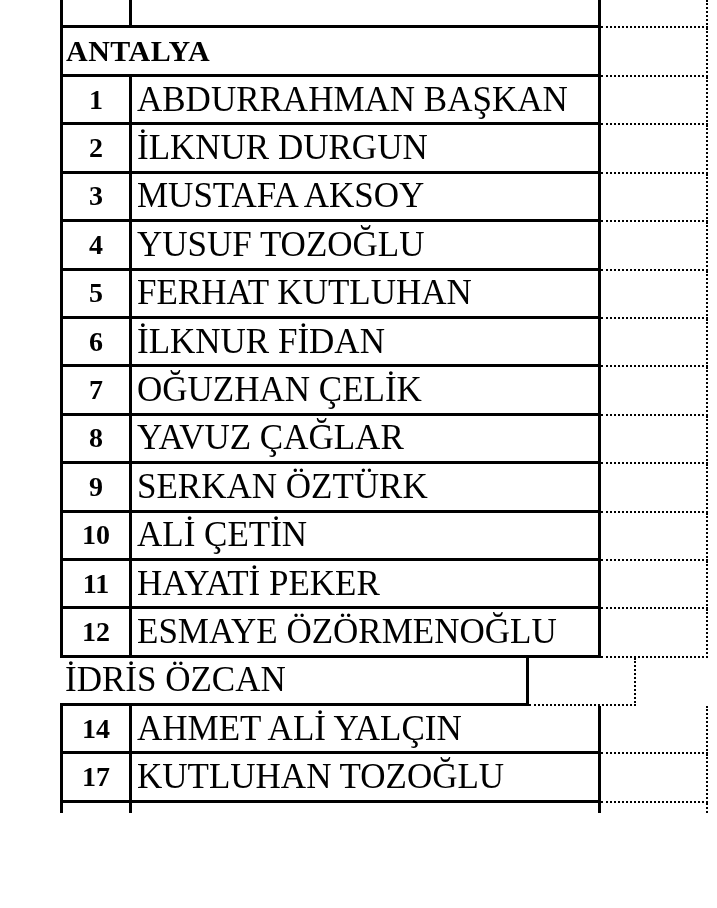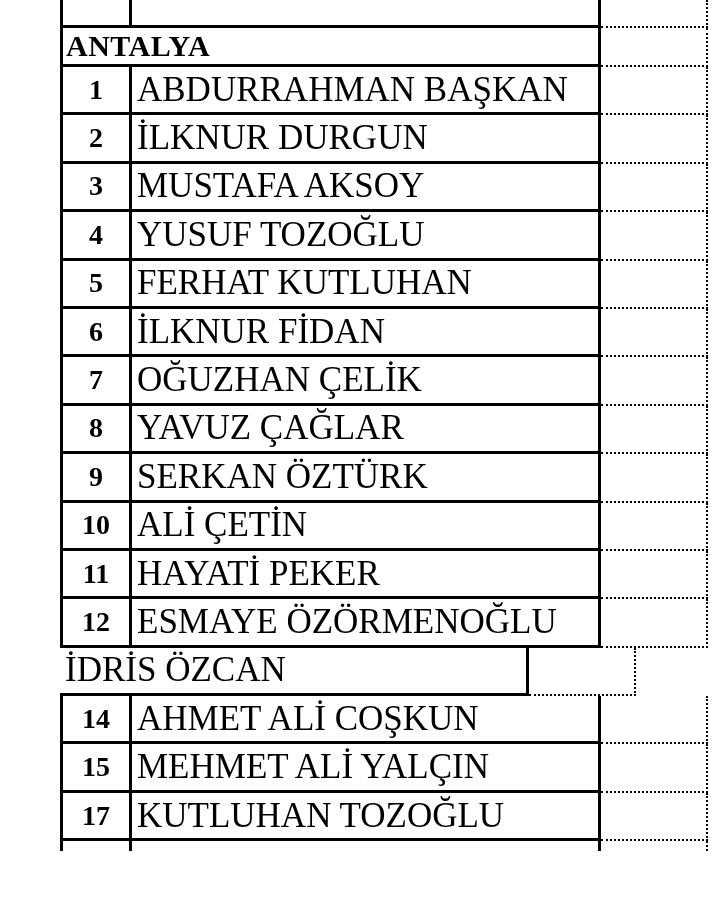--- a/index.html
+++ b/index.html
@@ -38,21 +38,21 @@
   .cell-stamp {
     width: 107px;
     border-right: 2px dotted #000;
   }
 
   
   .rule .cell-num, .rule .cell-name, .rule .cell-region { border-bottom: 3px solid #000; }
   .rule .cell-stamp { border-bottom: 2px dotted #000; }
 
   .row-partial-top { height: 28px; }
-  .row-header { height: 39px; }
+  .row-header { height: 49px; }
   .row-entry { height: 48.4px; }
   .row-partial-bottom { height: 10.2px; }
 
   
   .cell-region {
     width: 541px;
     border-left: 3px solid #000;
     border-right: 3px solid #000;
     padding-left: 3px;
     font-weight: 700;
@@ -180,32 +180,25 @@
   <div class="trow rule row-entry">
     <div class="margin-left"></div>
     <div class="cell cell-name">İDRİS ÖZCAN</div>
     <div class="cell cell-stamp"></div>
     <div class="margin-right"></div>
   </div>
 
   <div class="trow rule row-entry">
     <div class="margin-left"></div>
     <div class="cell cell-num">14</div>
-    <div class="cell cell-name">AHMET ALİ COŞKUN</div>
-    <div class="cell cell-stamp"></div>
-    <div class="margin-right"></div>
-  </div>
-
-  <div class="trow rule row-entry">
-    <div class="margin-left"></div>
-    <div class="cell cell-num">15</div>
-    <div class="cell cell-name">MEHMET ALİ YALÇIN</div>
-    <div class="cell cell-stamp"></div>
-    <div class="margin-right"></div>
-  </div>
+    <div class="cell cell-name">AHMET ALİ YALÇIN</div>
+    <div class="cell cell-stamp"></div>
+    <div class="margin-right"></div>
+  </div>
+
 
 
   <div class="trow rule row-entry">
     <div class="margin-left"></div>
     <div class="cell cell-num">17</div>
     <div class="cell cell-name">KUTLUHAN TOZOĞLU</div>
     <div class="cell cell-stamp"></div>
     <div class="margin-right"></div>
   </div>
 

